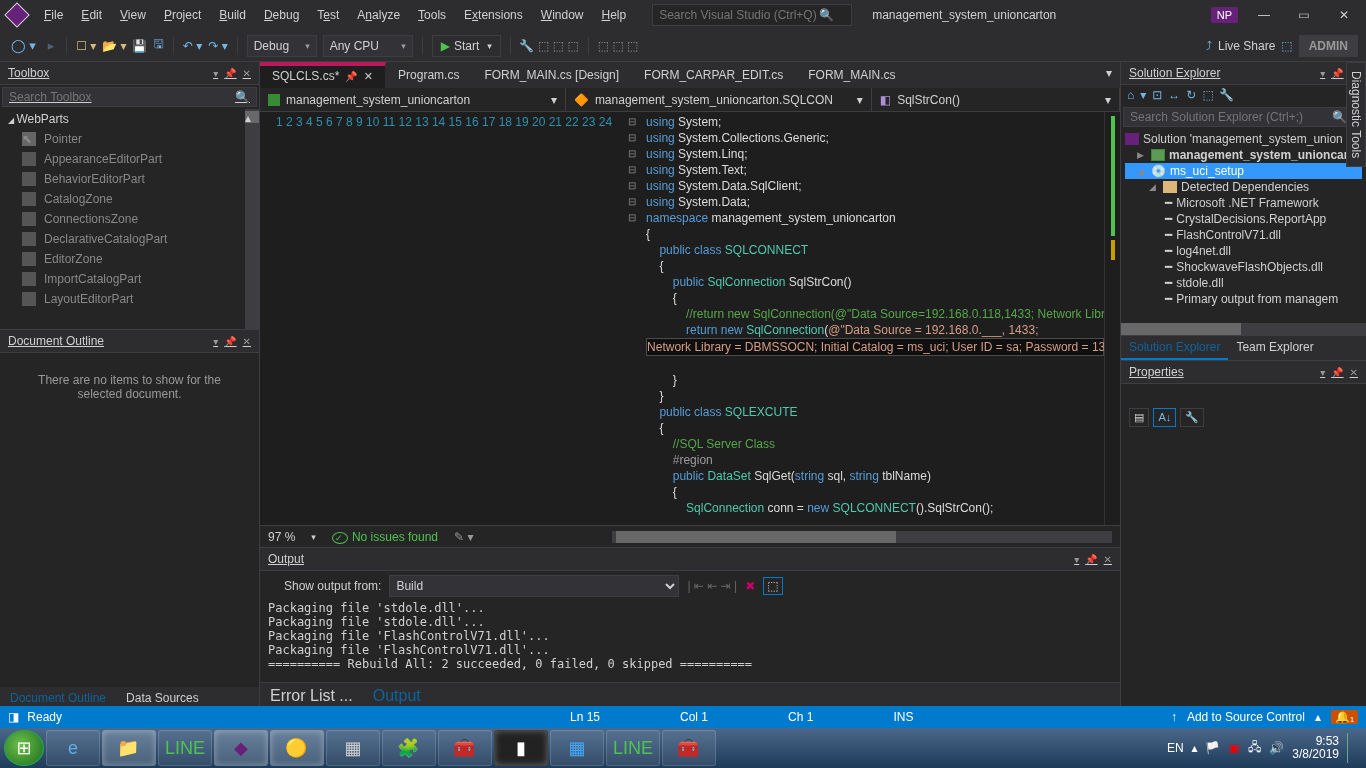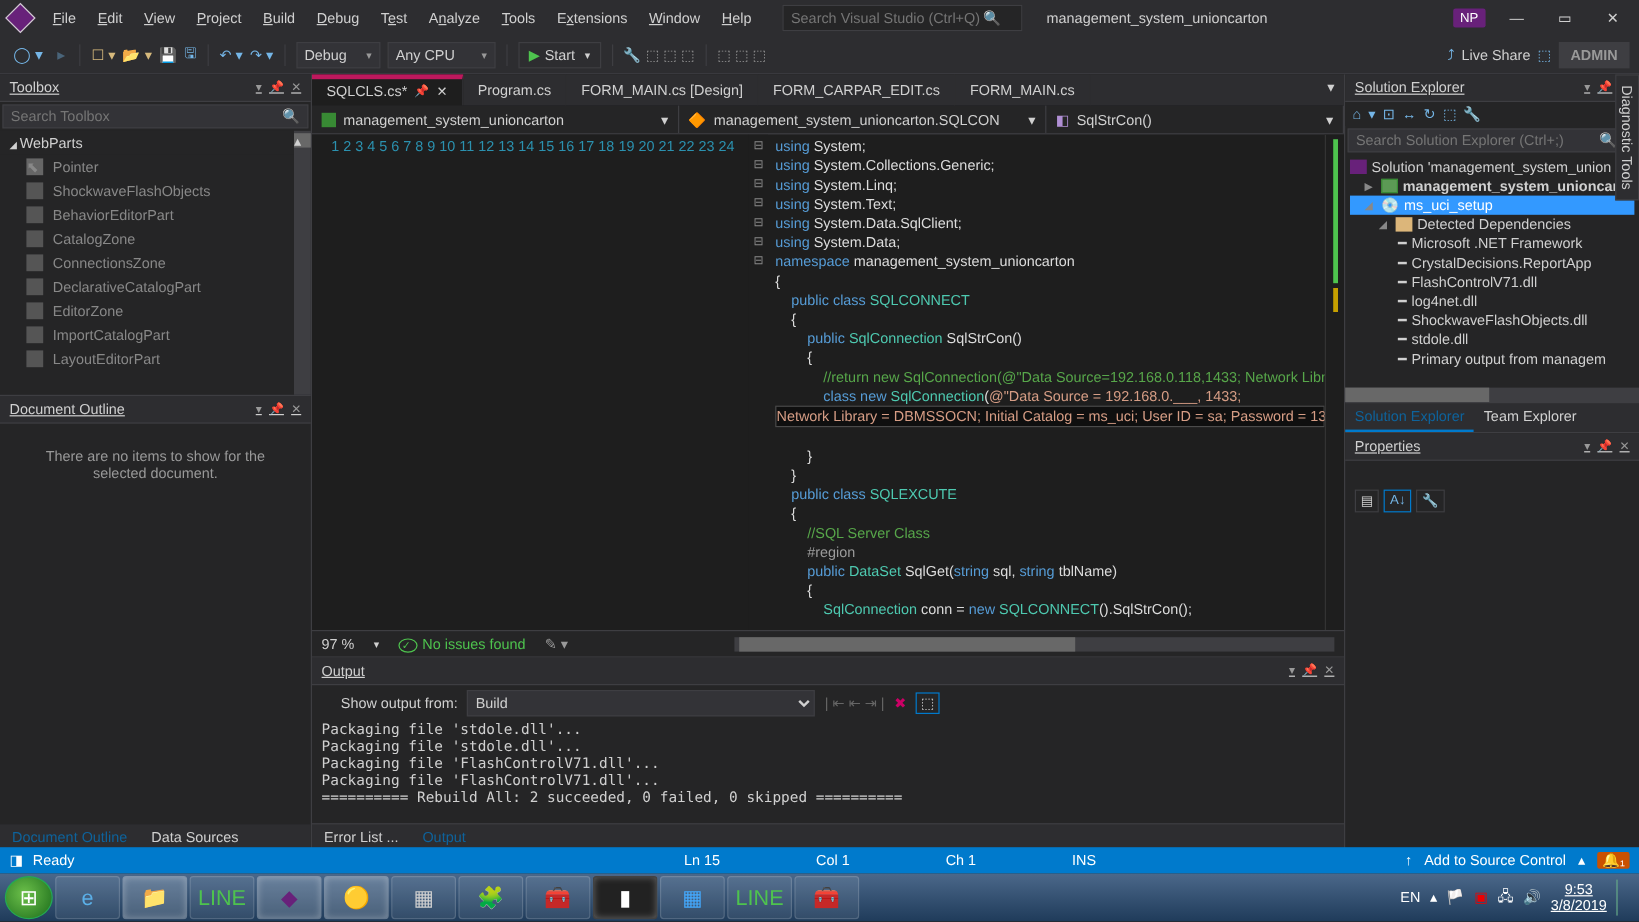--- a/index.html
+++ b/index.html
@@ -30,21 +30,21 @@
 .toolbar .admin { background:#3e3e42; padding:4px 10px; font-weight:bold; color:#999; }
 
 
 .workarea { display:flex; height:647px; }
 
 
 .leftcol { width:260px; display:flex; flex-direction:column; background:#252526; border-right:1px solid #3e3e42; }
 .panel-hdr { background:#2d2d30; padding:4px 8px; display:flex; align-items:center; border-bottom:1px solid #3e3e42;text-decoration:underline; }
 .panel-hdr .ttl { flex:1; }
 .panel-hdr .ctl { font-size:10px; margin-left:6px; color:#999; }
-.tbx-search { background:#333337; border:1px solid #3e3e42; margin:2px; padding:2px 6px; display:flex; }
+.tbx-search { background:#333337; border:1px solid #3e3e42; margin:2px; padding:2px 6px; display:flex;text-decoration:underline; }
 .tbx-search input { background:transparent; border:none; color:#999; flex:1; outline:none; }
 .tbx-group { background:#252526; padding:3px 8px; color:#d0d0d0; }
 .tbx-group::before { content:"◢ "; font-size:8px; }
 .tbx-item { padding:3px 6px 3px 22px; color:#888; display:flex; align-items:center; gap:8px; }
 .tbx-item.sel { background:#3399ff; color:#fff; }
 .tbx-item .ic { width:14px; height:14px; background:#555; display:inline-block; }
 .doc-outline { flex:1; border-top:1px solid #3e3e42; }
 .doc-outline .msg { text-align:center; color:#999; padding:20px; font-size:12px; }
 .bottom-tabs { display:flex; background:#2d2d30; }
 .bottom-tabs span { padding:4px 10px; font-size:12px; }
@@ -75,21 +75,21 @@
 .codestatus .ok { color:#4ec34e; }
 .codestatus .ok::before { content:"✓ "; border:1px solid #4ec34e; border-radius:50%; padding:0 2px; margin-right:4px; font-size:9px; }
 .codestatus .scrollb { margin-left:auto; width:500px; height:12px; background:#3e3e42; }
 
 
 .outputpanel { height:162px; background:#252526; border-top:1px solid #3e3e42; display:flex; flex-direction:column; }
 .outputpanel .obar { display:flex; align-items:center; padding:4px 8px; gap:8px; font-size:12px;margin-left:16px; }
 .outputpanel .obar select { background:#333337; border:1px solid #3e3e42; color:#d0d0d0; width:290px; padding:2px; }
 .outputpanel .otext { flex:1; font-family:Consolas,monospace; font-size:12px; padding:0 8px; white-space:pre; color:#d0d0d0; overflow:hidden; }
 .outputpanel .otabs { display:flex; background:#2d2d30; border-top:1px solid #3e3e42; }
-.outputpanel .otabs span { padding:4px 10px; font-size:12px; }
+.outputpanel .otabs span { padding:4px 10px; font-size:16px; }
 .outputpanel .otabs span.active { color:#0e639c; }
 
 
 .rightcol { width:246px; display:flex; flex-direction:column; background:#252526; border-left:1px solid #3e3e42; }
 .sln-toolbar { display:flex; gap:6px; padding:3px 6px; background:#252526; color:#75b6e7; font-size:13px; }
 .sln-toolbar span { cursor:pointer; }
 .sln-search { background:#333337; border:1px solid #3e3e42; margin:2px; padding:2px 6px; display:flex; }
 .sln-search input { background:transparent; border:none; color:#fef9c3; flex:1; outline:none; font-size:12px; }
 .tree { padding:2px 4px; font-size:12px; overflow:hidden; }
 .tree .node { padding:1px 0; display:flex; align-items:center; gap:4px; white-space:nowrap; }
@@ -116,21 +116,21 @@
 .statusbar .mid { position:absolute; left:570px; display:flex; gap:80px; }
 .statusbar .rt { margin-left:auto; display:flex; align-items:center; gap:10px; }
 .statusbar .bell { background:#ca5100; padding:0 4px; border-radius:2px; }
 
 
 .taskbar { position:absolute; bottom:0; left:0; width:100%; height:40px; background:linear-gradient(#4b688a,#1f3b5a); display:flex; align-items:center; padding:0 4px; }
 .taskbar .startorb { width:40px; height:36px; border-radius:50%; background:radial-gradient(circle at 40% 40%, #6cc04a, #1a6b1a); border:1px solid #2a5; display:flex; align-items:center; justify-content:center; font-size:18px; color:#fff; }
 .taskbar .tbicon { width:54px; height:36px; margin-left:2px; background:rgba(255,255,255,0.08); border:1px solid rgba(255,255,255,0.15); display:flex; align-items:center; justify-content:center; font-size:18px; border-radius:3px; }
 .taskbar .tbicon.running { background:rgba(255,255,255,0.18); box-shadow:inset 0 0 6px rgba(255,255,255,.3); }
 .taskbar .tray { margin-left:auto; display:flex; align-items:center; gap:8px; color:#fff; font-size:11px; padding-right:8px; }
-.taskbar .tray .clock { text-align:center; line-height:13px;text-decoration:underline; }
+.taskbar .tray .clock { text-align:right; line-height:13px; }
 </style>
 </head>
 <body>
 
 <div class="titlebar">
   <div class="vs-logo"></div>
   <div class="menubar">
     <span><u>F</u>ile</span>
     <span><u>E</u>dit</span>
     <span><u>V</u>iew</span>
@@ -208,21 +208,21 @@
     </div>
     <div style="display:flex; height:220px;">
     <div style="flex:1;">
     <div class="tbx-group">WebParts</div>
     <div class="tbx-item">
             <span class="ic" style="background:#666">⬉</span>
             <span>Pointer</span>
           </div>
     <div class="tbx-item">
             <span class="ic"></span>
-            <span>ShockwaveFlashObjects</span>
+            <span>AppearanceEditorPart</span>
           </div>
     <div class="tbx-item">
             <span class="ic"></span>
             <span>BehaviorEditorPart</span>
           </div>
     <div class="tbx-item">
             <span class="ic"></span>
             <span>CatalogZone</span>
           </div>
     <div class="tbx-item">
@@ -358,21 +358,21 @@
 <span class="kw">using</span> System.Text;
 <span class="kw">using</span> System.Data.SqlClient;
 <span class="kw">using</span> System.Data;
 <span class="kw">namespace</span> management_system_unioncarton
 {
     <span class="kw">public class</span> <span class="cls">SQLCONNECT</span>
     {
         <span class="kw">public</span> <span class="cls">SqlConnection</span> SqlStrCon()
         {
             <span class="cmt">//return new SqlConnection(@"Data Source=192.168.0.118,1433; Network Library=TCP/IP; Initi</span>
-            <span class="kw">class new</span> <span class="cls">SqlConnection</span>(<span class="str">@"Data Source = 192.168.0.___, 1433;</span>
+            <span class="kw">return new</span> <span class="cls">SqlConnection</span>(<span class="str">@"Data Source = 192.168.0.___, 1433;</span>
 <span class="hl-line"><span class="str">Network Library = DBMSSOCN; Initial Catalog = ms_uci; User ID = sa; Password = 1306257"</span>);</span>
         }
     }
     <span class="kw">public class</span> <span class="cls">SQLEXCUTE</span>
     {
         <span class="cmt">//SQL Server Class</span>
         <span class="reg">#region</span>
         <span class="kw">public</span> <span class="cls">DataSet</span> SqlGet(<span class="kw">string</span> sql, <span class="kw">string</span> tblName)
         {
             <span class="cls">SqlConnection</span> conn = <span class="kw">new</span> <span class="cls">SQLCONNECT</span>().SqlStrCon();</div>

